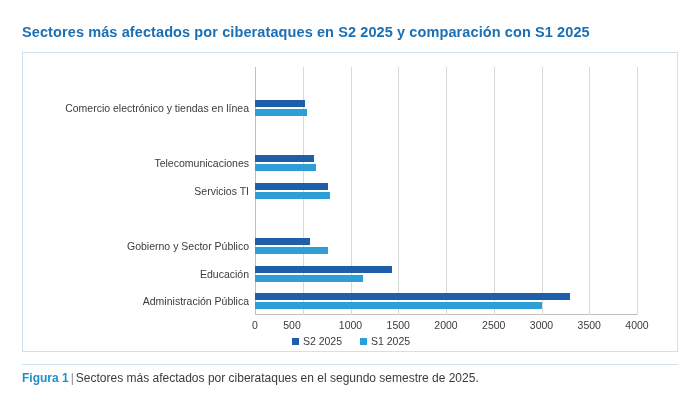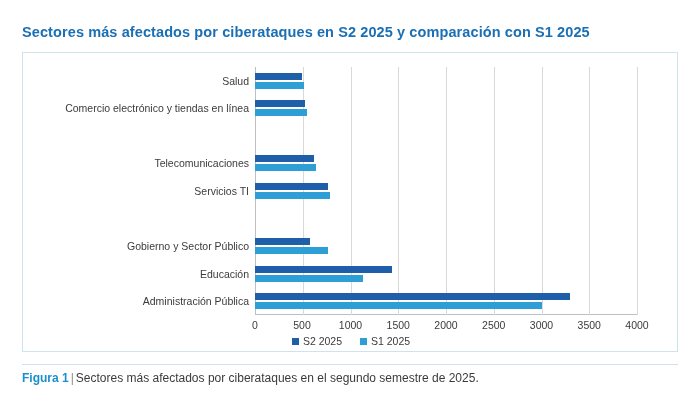--- a/index.html
+++ b/index.html
@@ -168,25 +168,20 @@
         <div class="axis-line" style="left:0;"></div>
         <div class="axis-bottom"></div>
       <div class="gridline" style="left: 47.75px;"></div>
           <div class="gridline" style="left: 95.5px;"></div>
           <div class="gridline" style="left: 143.25px;"></div>
           <div class="gridline" style="left: 191px;"></div>
           <div class="gridline" style="left: 238.75px;"></div>
           <div class="gridline" style="left: 286.5px;"></div>
           <div class="gridline" style="left: 334.25px;"></div>
           <div class="gridline" style="left: 382px;"></div>
-          <div class="cat-group" style="top: 0px; height: 27.5556px;">
-            <div class="cat-label" style="top: 6.77778px;">Salud</div>
-            <div class="bar s2" style="top: 5.77778px; width: 46.795px; background: rgb(31, 95, 169);"></div>
-            <div class="bar s1" style="top: 14.7778px; width: 48.705px; background: rgb(46, 159, 214);"></div>
-          </div>
           <div class="cat-group" style="top: 27.5556px; height: 27.5556px;">
             <div class="cat-label" style="top: 6.77778px;">Comercio electrónico y tiendas en línea</div>
             <div class="bar s2" style="top: 5.77778px; width: 49.66px; background: rgb(31, 95, 169);"></div>
             <div class="bar s1" style="top: 14.7778px; width: 52.0475px; background: rgb(46, 159, 214);"></div>
           </div>
           <div class="cat-group" style="top: 82.6667px; height: 27.5556px;">
             <div class="cat-label" style="top: 6.77778px;">Telecomunicaciones</div>
             <div class="bar s2" style="top: 5.77778px; width: 59.21px; background: rgb(31, 95, 169);"></div>
             <div class="bar s1" style="top: 14.7778px; width: 61.12px; background: rgb(46, 159, 214);"></div>
           </div>
@@ -206,21 +201,21 @@
             <div class="bar s1" style="top: 14.7778px; width: 107.915px; background: rgb(46, 159, 214);"></div>
           </div>
           <div class="cat-group" style="top: 220.444px; height: 27.5556px;">
             <div class="cat-label" style="top: 6.77778px;">Administración Pública</div>
             <div class="bar s2" style="top: 5.77778px; width: 315.15px; background: rgb(31, 95, 169);"></div>
             <div class="bar s1" style="top: 14.7778px; width: 286.5px; background: rgb(46, 159, 214);"></div>
           </div>
         </div>
       <div id="xticks">
           <div class="xtick" style="left: 232px;">0</div>
-          <div class="xtick" style="left: 279px;">500</div>
+          <div class="xtick" style="left: 269px;">500</div>
           <div class="xtick" style="left: 327.5px;">1000</div>
           <div class="xtick" style="left: 375.25px;">1500</div>
           <div class="xtick" style="left: 423px;">2000</div>
           <div class="xtick" style="left: 470.75px; text-align: right;">2500</div>
           <div class="xtick" style="left: 518.5px;">3000</div>
           <div class="xtick" style="left: 566.25px;">3500</div>
           <div class="xtick" style="left: 614px;">4000</div>
         </div>
       <div class="legend" id="legend">
           <div class="legend-item">

